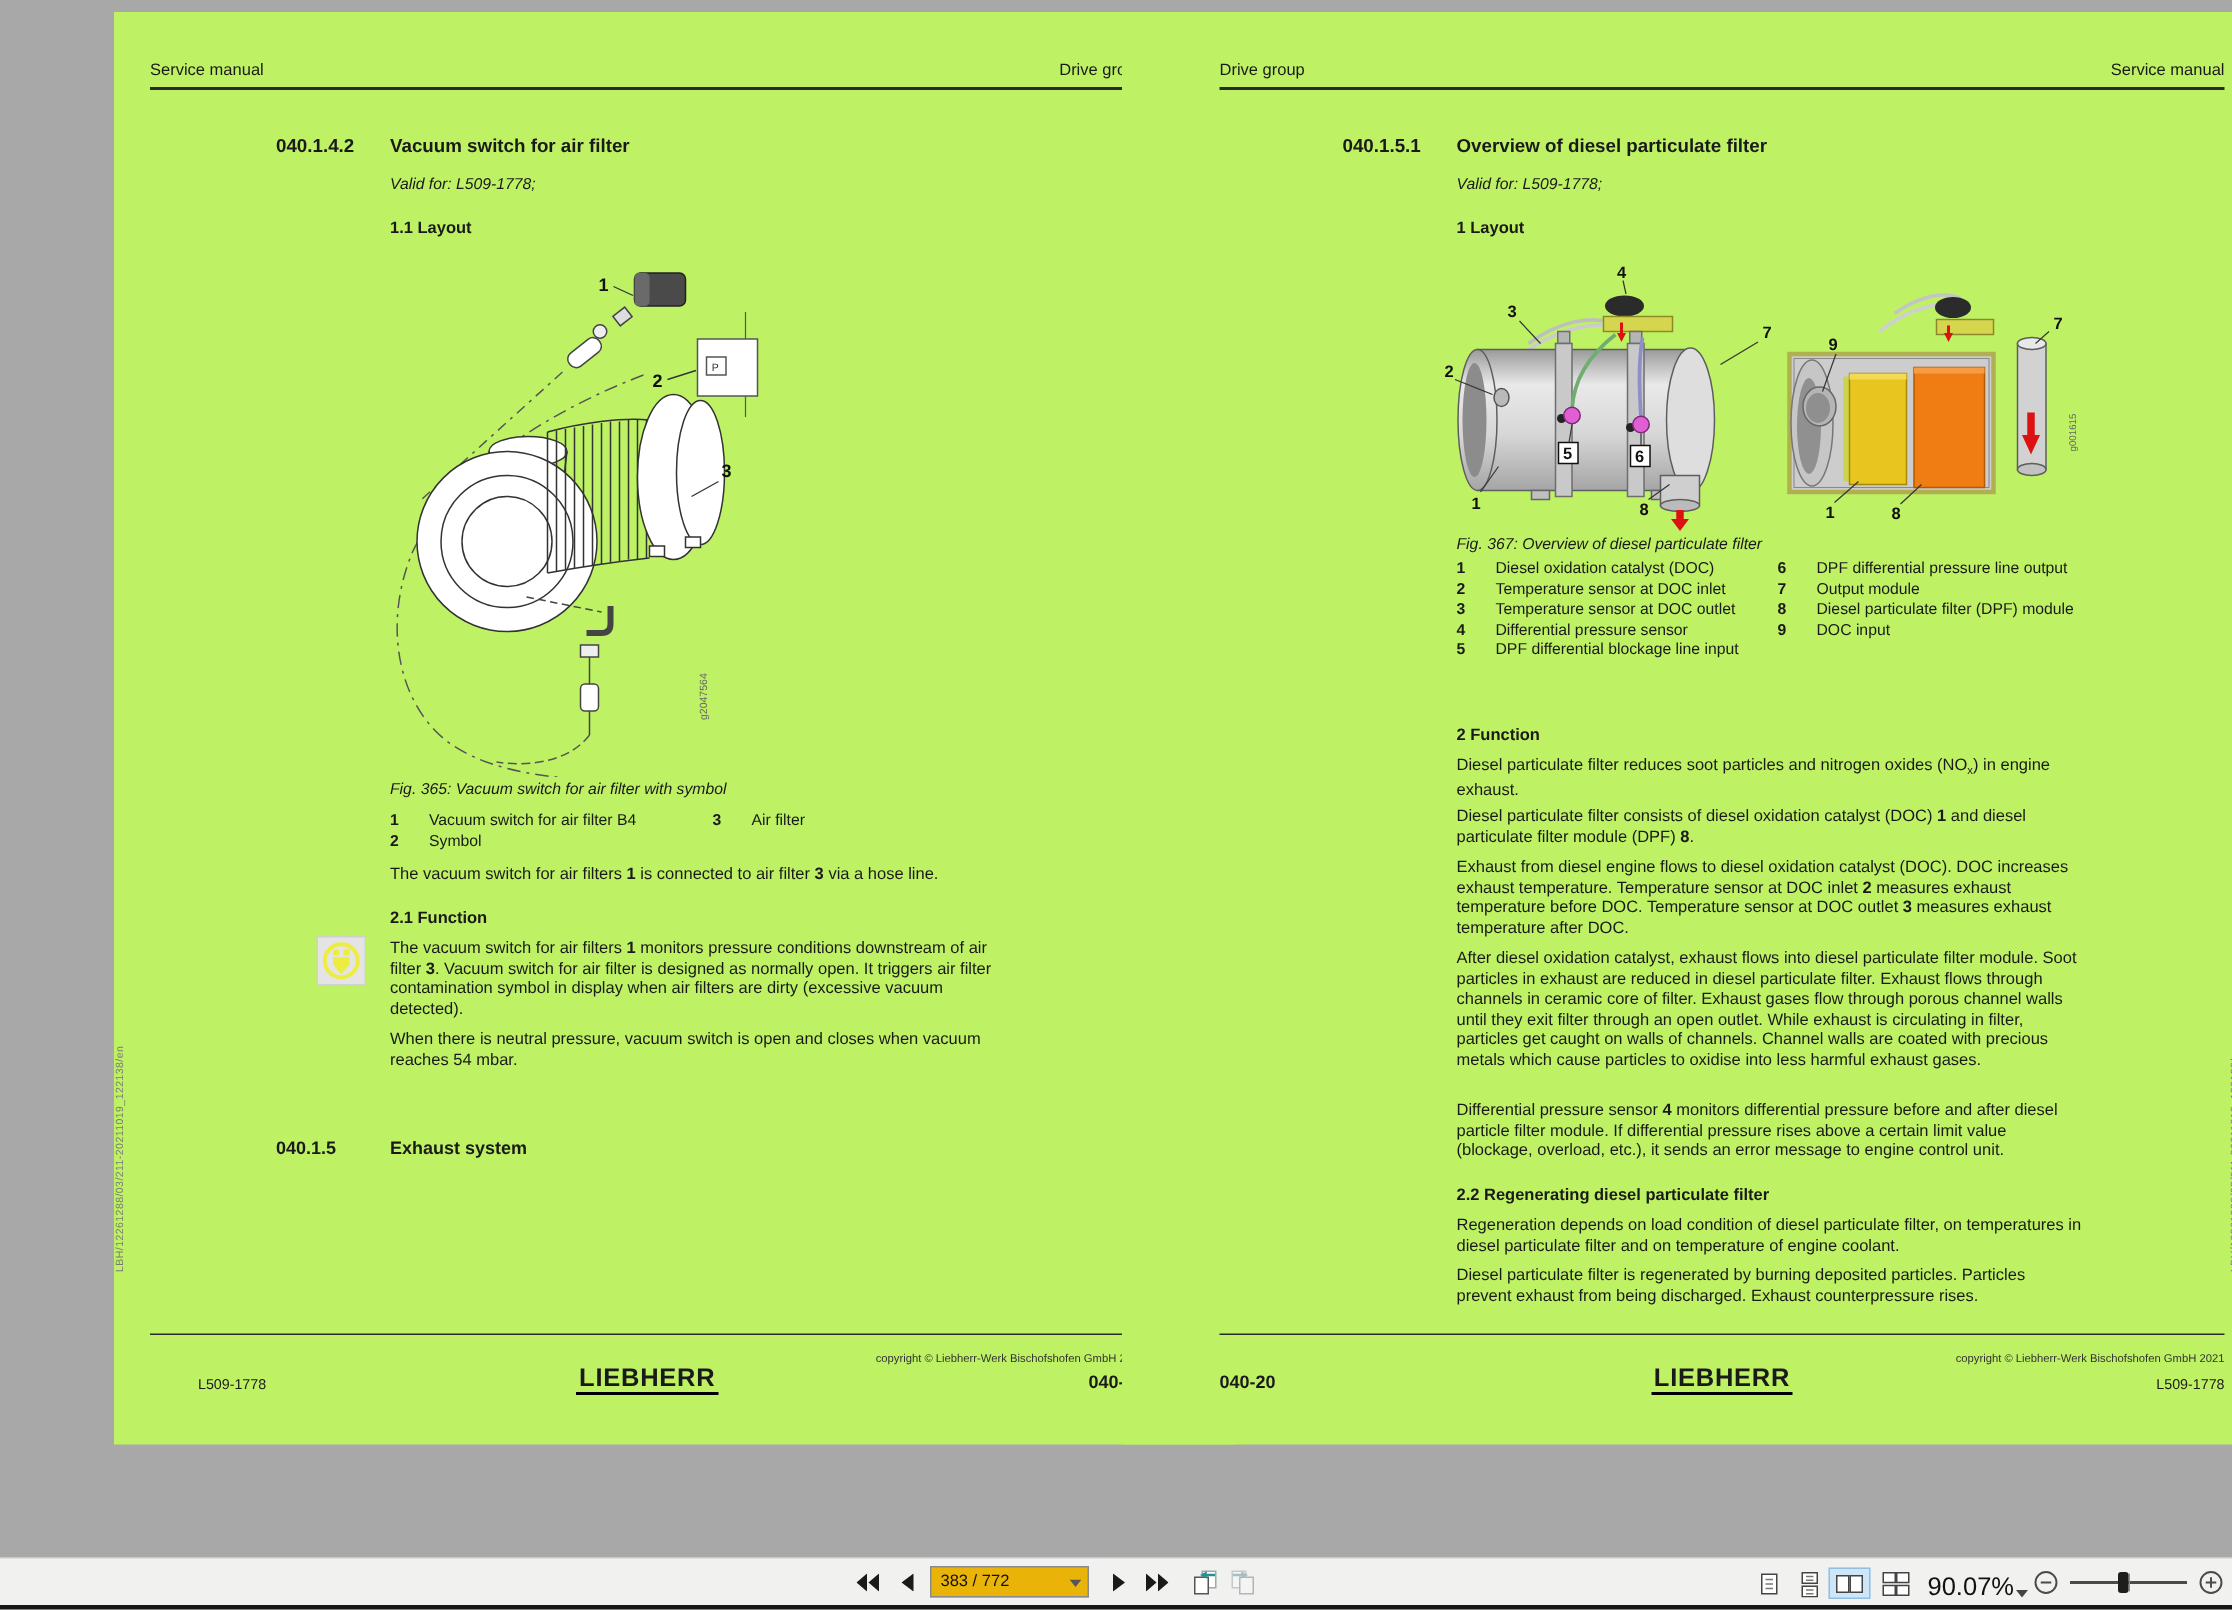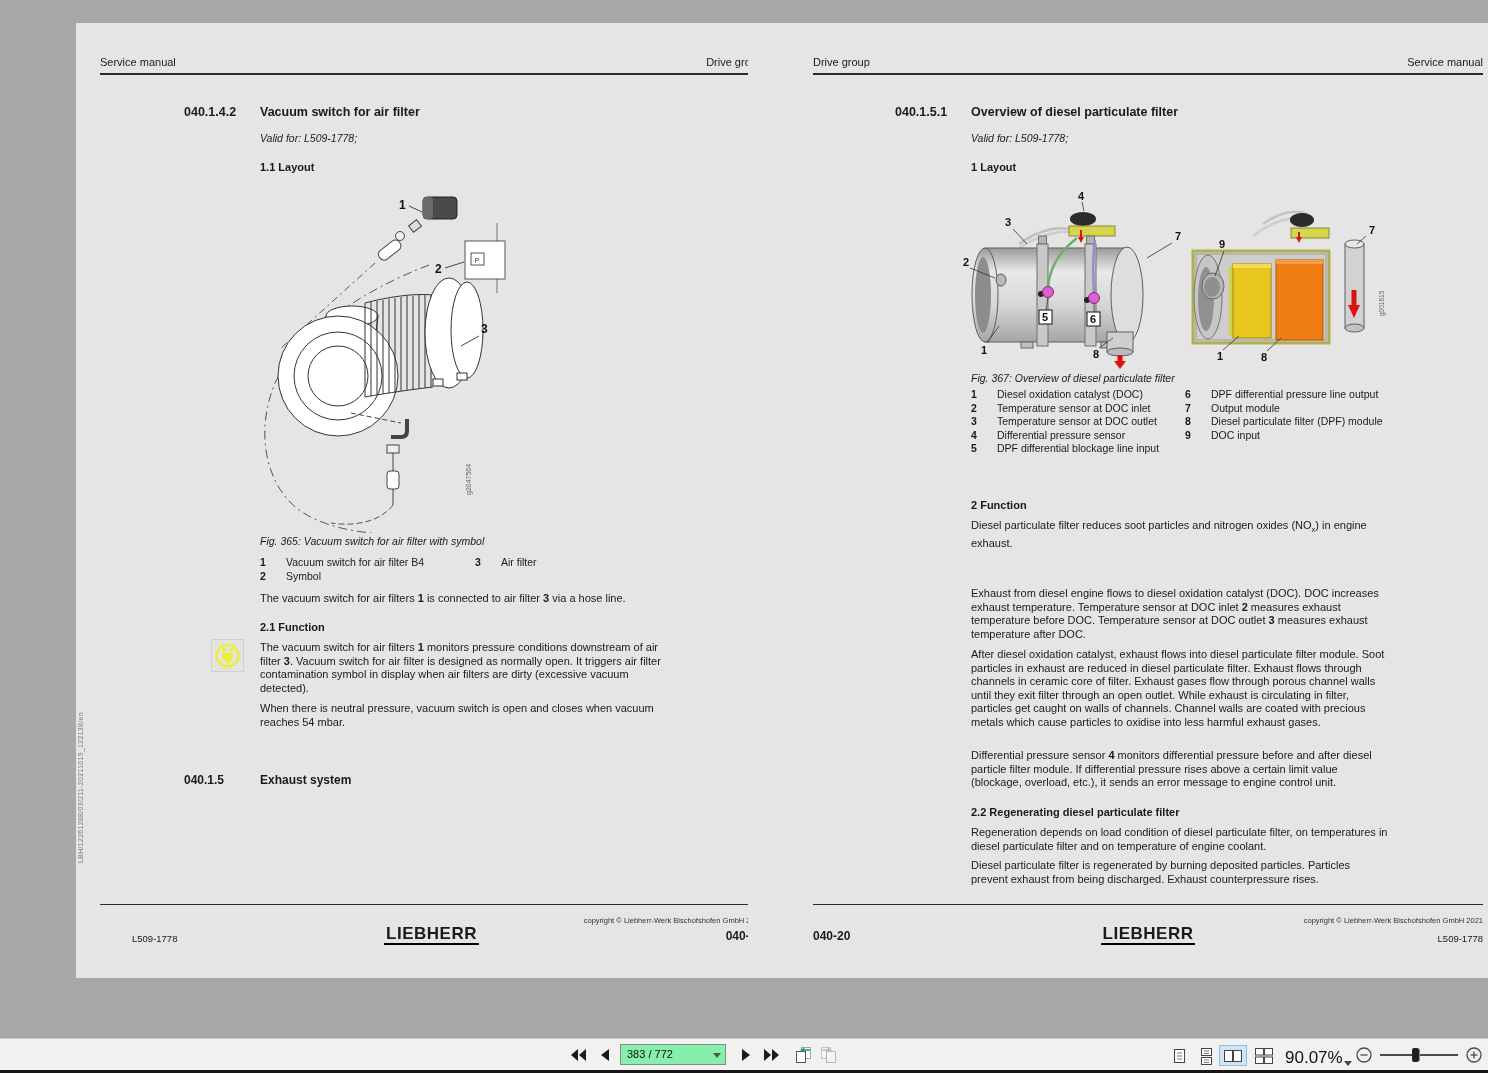--- a/index.html
+++ b/index.html
@@ -1,20 +1,20 @@
 <!DOCTYPE html>
 <html><head>
 <meta charset="utf-8">
 <style>
   html,body{margin:0;padding:0;}
   body{width:1488px;height:1073px;background:#a8a8a8;position:relative;overflow:hidden;
        font-family:"Liberation Sans","DejaVu Sans",sans-serif;color:#1a1a1a;}
   *{box-sizing:border-box;}
   .abs{position:absolute;}
-  .page{position:absolute;top:23px;width:747px;height:955px;background:#e5e5e5;}
+  .page{position:absolute;top:8px;width:747px;height:955px;background:#bef264;}
   #pageL{left:76px;} #pageR{left:748px;}
   .hdr{font-size:11px;}
   .rule{height:0;border-top:2px solid #2a2a2a;}
   .frule{height:0;border-top:1px solid #2a2a2a;}
   .sec{display:flex;font-weight:bold;font-size:12.5px;}
   .sec .no{width:76px;flex:none;}
   .big{display:flex;font-weight:bold;font-size:12px;}
   .big .no{width:76px;flex:none;}
   .valid{font-style:italic;font-size:10.5px;}
   .h3{font-weight:bold;font-size:11px;}
@@ -33,21 +33,21 @@
   .sidecode{writing-mode:vertical-rl;transform:rotate(180deg);font-size:7px;color:#7a7a7a;
             letter-spacing:.3px;white-space:nowrap;}
   .sub{font-size:7.5px;vertical-align:sub;}
   b{font-weight:bold;}
   
   .toolbar{position:absolute;left:0;top:1038px;width:1488px;height:32px;background:#f1f1f0;
            border-top:1px solid #c9c9c9;}
   .bottombar{position:absolute;left:0;top:1070px;width:1488px;height:3px;background:#161616;}
   .tbtn{position:absolute;top:5px;width:22px;height:22px;display:flex;align-items:center;
         justify-content:center;border-radius:2px;cursor:default;}
-  .pagebox{position:absolute;left:620px;top:5px;width:106px;height:21px;background:#86efac;
+  .pagebox{position:absolute;left:620px;top:5px;width:106px;height:21px;background:#eab308;
            border:1px solid #8a8a8a;font-size:11px;line-height:19px;padding-left:6px;color:#111;}
   .pagebox svg{position:absolute;right:4px;top:8px;}
   .viewbtn{position:absolute;top:6px;width:24px;height:21px;display:flex;align-items:center;
            justify-content:center;}
   .viewbtn.active{background:#cfe6f8;border:1px solid #91bfe3;}
   .zoomtxt{position:absolute;top:9px;font-size:17px;color:#111;}
   .circlebtn{position:absolute;top:8px;width:16px;height:16px;}
   .track{position:absolute;left:1380px;top:15px;width:78px;height:2px;background:#4a4a4a;}
   .tick{position:absolute;left:1419px;top:10px;width:1px;height:12px;background:#8a8a8a;}
   .handle{position:absolute;left:1412px;top:9px;width:7px;height:14px;background:#1e1e1e;border-radius:2px;}
@@ -280,20 +280,21 @@
     <span class="n">9</span>
     <span>DOC input</span>
     <span class="n">5</span>
     <span>DPF differential blockage line input</span>
     <span></span>
       <span></span>
   </div>
 
   <div class="abs h3" style="left:223px;top:476px">2 Function</div>
   <p class="abs body" style="left:223px;top:496px"><span>Diesel particulate filter reduces soot particles and nitrogen oxides (NO</span><span class="sub">x</span><span>) in engine exhaust.</span></p>
+  <p class="abs body" style="left:223px;top:530px"><span>Diesel particulate filter consists of diesel oxidation catalyst (DOC) </span><b>1</b><span> and diesel particulate filter module (DPF) </span><b>8</b><span>.</span></p>
   <p class="abs body" style="left:223px;top:564px"><span>Exhaust from diesel engine flows to diesel oxidation catalyst (DOC). DOC increases exhaust temperature. Temperature sensor at DOC inlet </span><b>2</b><span> measures exhaust temperature before DOC. Temperature sensor at DOC outlet </span><b>3</b><span> measures exhaust temperature after DOC.</span></p>
   <p class="abs body" style="left:223px;top:625px">After diesel oxidation catalyst, exhaust flows into diesel particulate filter module. Soot particles in exhaust are reduced in diesel particulate filter. Exhaust flows through channels in ceramic core of filter. Exhaust gases flow through porous channel walls until they exit filter through an open outlet. While exhaust is circulating in filter, particles get caught on walls of channels. Channel walls are coated with precious metals which cause particles to oxidise into less harmful exhaust gases.</p>
   <p class="abs body" style="left:223px;top:726px"><span>Differential pressure sensor </span><b>4</b><span> monitors differential pressure before and after diesel particle filter module. If differential pressure rises above a certain limit value (blockage, overload, etc.), it sends an error message to engine control unit.</span></p>
 
   <div class="abs h3" style="left:223px;top:783px">2.2 Regenerating diesel particulate filter</div>
   <p class="abs body" style="left:223px;top:803px">Regeneration depends on load condition of diesel particulate filter, on temperatures in diesel particulate filter and on temperature of engine coolant.</p>
   <p class="abs body" style="left:223px;top:836px">Diesel particulate filter is regenerated by burning deposited particles. Particles prevent exhaust from being discharged. Exhaust counterpressure rises.</p>
 
   <div class="abs frule" style="left:65px;right:12px;top:881px"></div>
   <div class="abs copy" style="left:65px;right:12px;top:893px">copyright © Liebherr-Werk Bischofshofen GmbH 2021</div>

